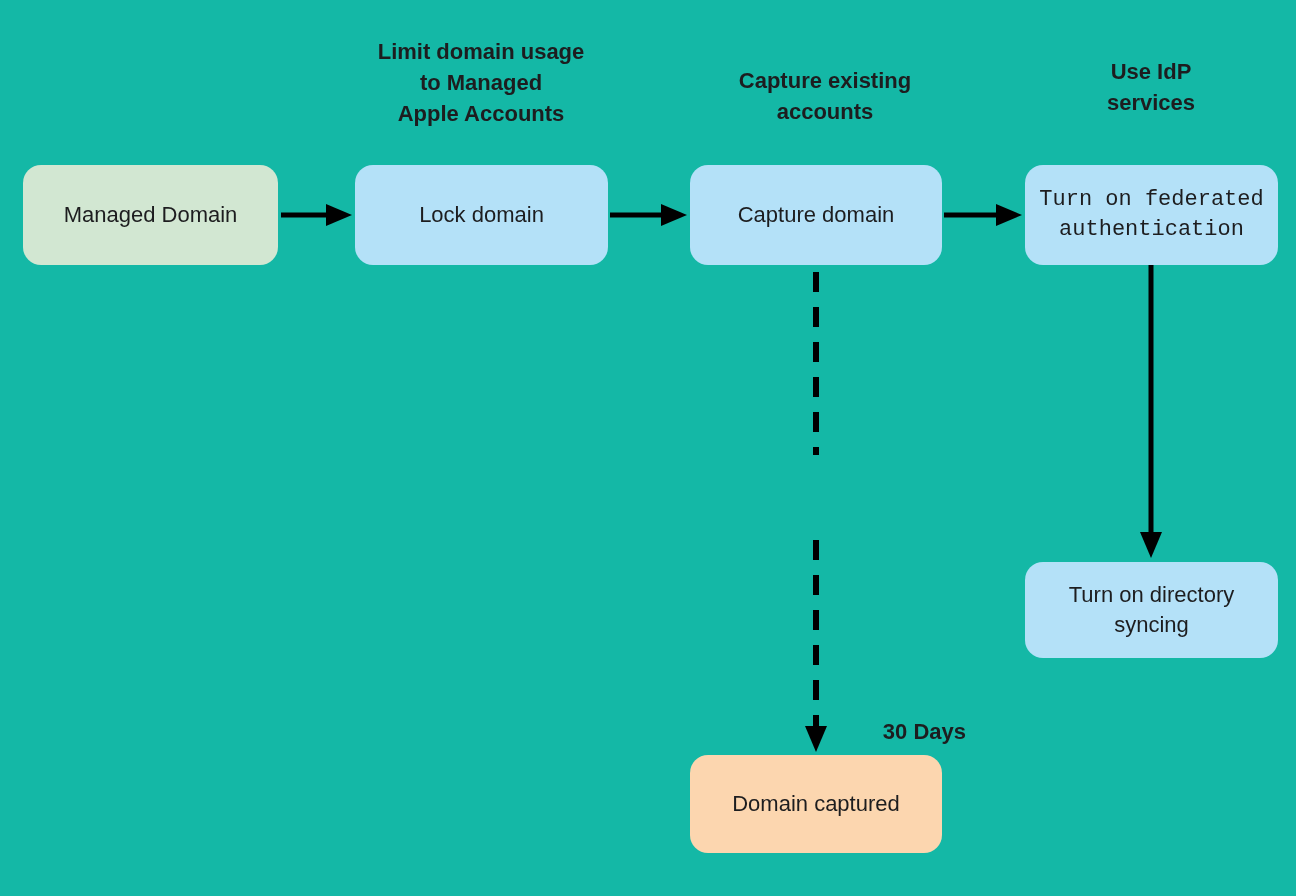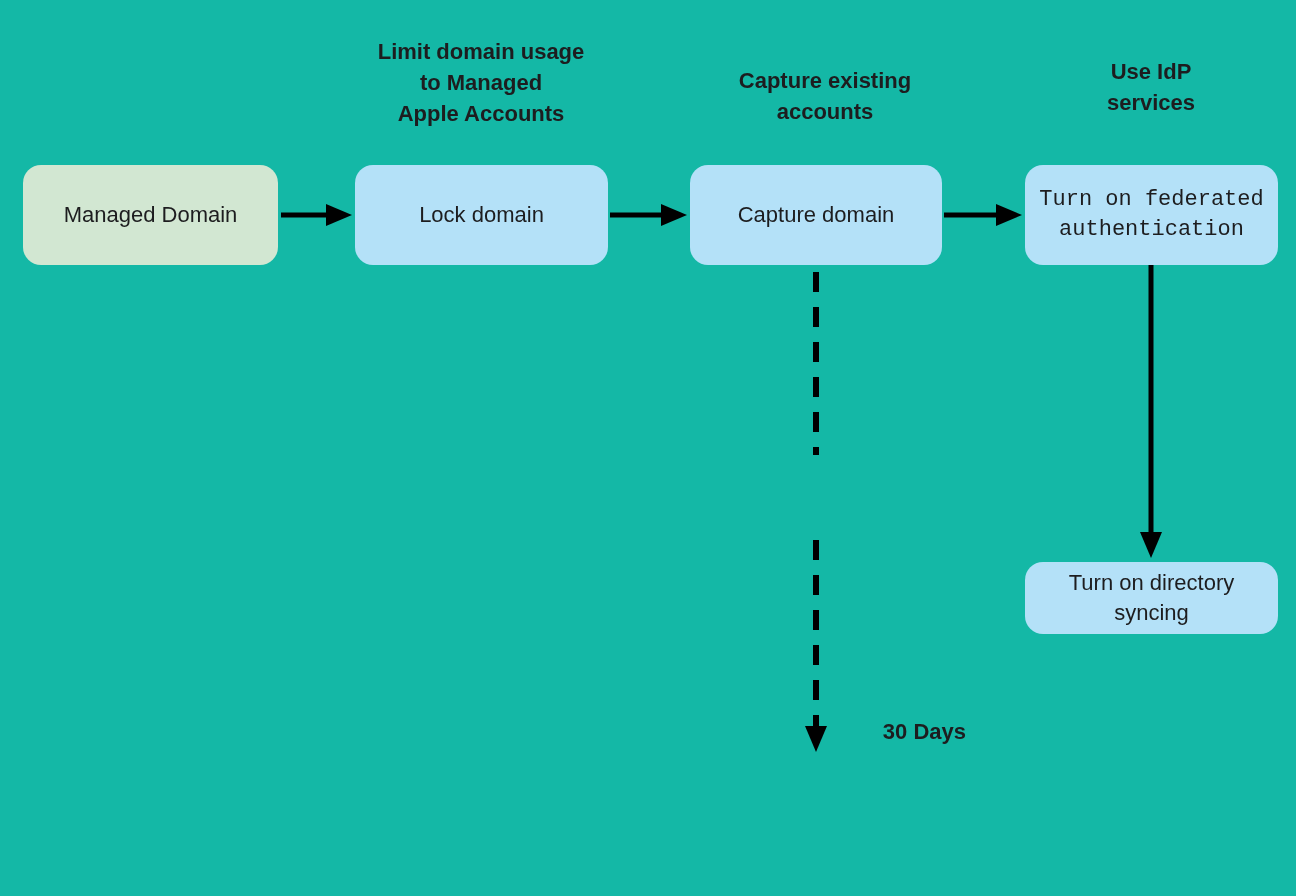--- a/index.html
+++ b/index.html
@@ -48,21 +48,21 @@
     white-space: pre-line;
     color: #1d1d1f;
   }
 
   
   .n-verified  { left: 23px;   top: 165px; width: 255px; height: 100px; }
   .n-lock      { left: 355px;  top: 165px; width: 253px; height: 100px; }
   .n-capture   { left: 690px;  top: 165px; width: 252px; height: 100px; }
   .n-federated { left: 1025px; top: 165px; width: 253px; height: 100px; font-family: Liberation Mono, monospace; }
   
-  .n-syncing   { left: 1025px; top: 562px; width: 253px; height: 72px; }
+  .n-syncing   { left: 1025px; top: 562px; width: 253px; height: 96px; }
   .n-captured  { left: 690px;  top: 755px; width: 252px; height: 98px; }
 
   
   .c-limit    { left: 331px;  top: 36px;  width: 300px; }
   .c-existing { left: 675px;  top: 56px;  width: 300px; margin-top: 9px; }
   .c-idp      { left: 1001px; top: 56px;  width: 300px; }
   .c-transfer { left: 666px;  top: 466px; width: 300px; }
   .c-days     { left: 846px;  top: 716px; width: 120px; text-align: right; font-weight: 600; }
 </style>
 </head>
@@ -96,14 +96,15 @@
 services</div>
   <div class="caption c-days">30 Days</div>
 
   <div class="node green n-verified">Managed Domain</div>
   <div class="node blue n-lock">Lock domain</div>
   <div class="node blue n-capture">Capture domain</div>
   <div class="node blue n-federated">Turn on federated
 authentication</div>
   <div class="node blue n-syncing">Turn on directory
 syncing</div>
+  <div class="node orange n-captured">Domain captured</div>
 
 </div>
 
 </body></html>

